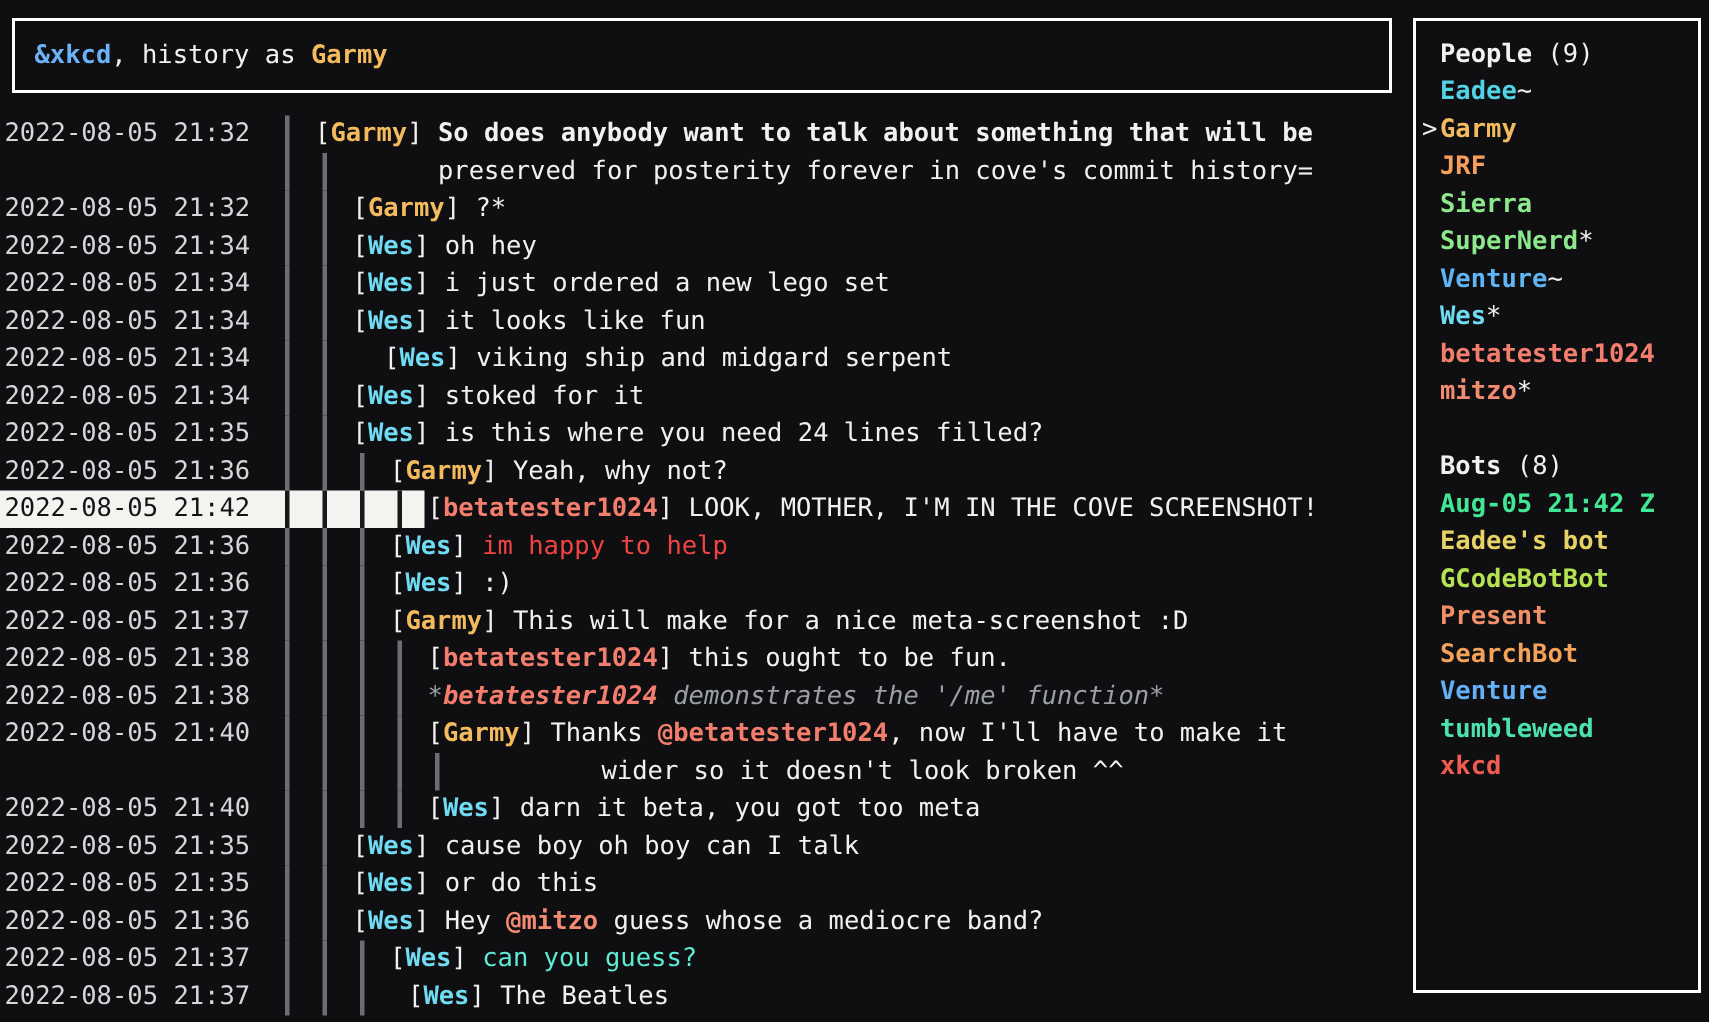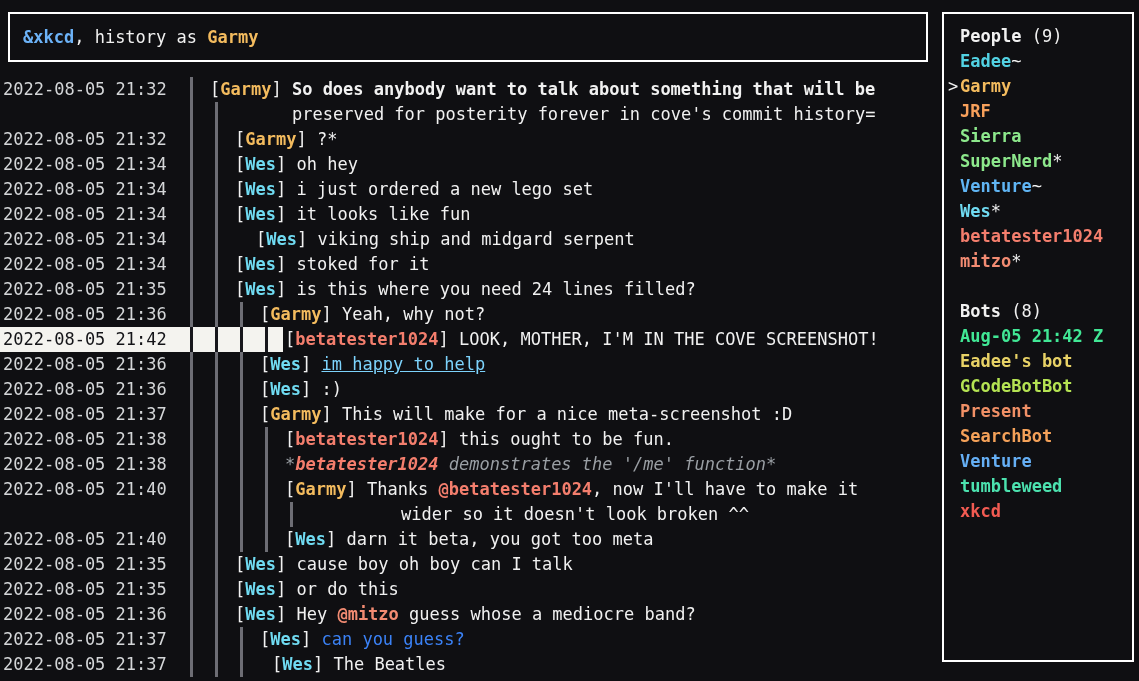--- a/index.html
+++ b/index.html
@@ -108,21 +108,21 @@
         <div class="vline" style="left: 215px; background: rgb(23, 23, 28);"></div>
         <div class="vline" style="left: 240px; background: rgb(23, 23, 28);"></div>
         <div class="vline" style="left: 265px; background: rgb(23, 23, 28);"></div>
         <span class="msg" style="left: 285px;"><span style="color: rgb(241, 241, 241);">[</span><span style="color: rgb(244, 126, 109); font-weight: bold;">betatester1024</span><span style="color: rgb(241, 241, 241);">] </span><span style="color: rgb(241, 241, 241);">LOOK, MOTHER, I'M IN THE COVE SCREENSHOT!</span></span>
       </div>
       <div class="row">
         <span class="ts" style="color: rgb(212, 214, 216);">2022-08-05 21:36</span>
         <div class="vline" style="left: 190px; background: rgb(109, 109, 116);"></div>
         <div class="vline" style="left: 215px; background: rgb(109, 109, 116);"></div>
         <div class="vline" style="left: 240px; background: rgb(109, 109, 116);"></div>
-        <span class="msg" style="left: 260px;"><span style="color: rgb(241, 241, 241);">[</span><span style="color: rgb(112, 219, 242); font-weight: bold;">Wes</span><span style="color: rgb(241, 241, 241);">] </span><span style="color: #7dd3fc; text-decoration: underline;">im happy to help</span></span>
+        <span class="msg" style="left: 260px;"><span style="color: rgb(241, 241, 241);">[</span><span style="color: rgb(112, 219, 242); font-weight: bold;">Wes</span><span style="color: rgb(241, 241, 241);">] </span><span style="color: #ef4444;">im happy to help</span></span>
       </div>
       <div class="row">
         <span class="ts" style="color: rgb(212, 214, 216);">2022-08-05 21:36</span>
         <div class="vline" style="left: 190px; background: rgb(109, 109, 116);"></div>
         <div class="vline" style="left: 215px; background: rgb(109, 109, 116);"></div>
         <div class="vline" style="left: 240px; background: rgb(109, 109, 116);"></div>
         <span class="msg" style="left: 260px;"><span style="color: rgb(241, 241, 241);">[</span><span style="color: rgb(112, 219, 242); font-weight: bold;">Wes</span><span style="color: rgb(241, 241, 241);">] </span><span style="color: rgb(241, 241, 241);">:)</span></span>
       </div>
       <div class="row">
         <span class="ts" style="color: rgb(212, 214, 216);">2022-08-05 21:37</span>
@@ -187,21 +187,21 @@
         <span class="ts" style="color: rgb(212, 214, 216);">2022-08-05 21:36</span>
         <div class="vline" style="left: 190px; background: rgb(109, 109, 116);"></div>
         <div class="vline" style="left: 215px; background: rgb(109, 109, 116);"></div>
         <span class="msg" style="left: 235px;"><span style="color: rgb(241, 241, 241);">[</span><span style="color: rgb(112, 219, 242); font-weight: bold;">Wes</span><span style="color: rgb(241, 241, 241);">] </span><span style="color: rgb(241, 241, 241);">Hey </span><span style="color: rgb(242, 139, 114); font-weight: bold;">@mitzo</span><span style="color: rgb(241, 241, 241);"> guess whose a mediocre band?</span></span>
       </div>
       <div class="row">
         <span class="ts" style="color: rgb(212, 214, 216);">2022-08-05 21:37</span>
         <div class="vline" style="left: 190px; background: rgb(109, 109, 116);"></div>
         <div class="vline" style="left: 215px; background: rgb(109, 109, 116);"></div>
         <div class="vline" style="left: 240px; background: rgb(109, 109, 116);"></div>
-        <span class="msg" style="left: 260px;"><span style="color: rgb(241, 241, 241);">[</span><span style="color: rgb(112, 219, 242); font-weight: bold;">Wes</span><span style="color: rgb(241, 241, 241);">] </span><span style="color: #3b82f6;">can you guess?</span></span>
+        <span class="msg" style="left: 260px;"><span style="color: rgb(241, 241, 241);">[</span><span style="color: rgb(112, 219, 242); font-weight: bold;">Wes</span><span style="color: rgb(241, 241, 241);">] </span><span style="color: #5eead4;">can you guess?</span></span>
       </div>
       <div class="row">
         <span class="ts" style="color: rgb(212, 214, 216);">2022-08-05 21:37</span>
         <div class="vline" style="left: 190px; background: rgb(109, 109, 116);"></div>
         <div class="vline" style="left: 215px; background: rgb(109, 109, 116);"></div>
         <div class="vline" style="left: 240px; background: rgb(109, 109, 116);"></div>
         <span class="msg" style="left: 272px;"><span style="color: rgb(241, 241, 241);">[</span><span style="color: rgb(112, 219, 242); font-weight: bold;">Wes</span><span style="color: rgb(241, 241, 241);">] </span><span style="color: rgb(241, 241, 241);">The Beatles</span></span>
       </div>
     </div>
 

